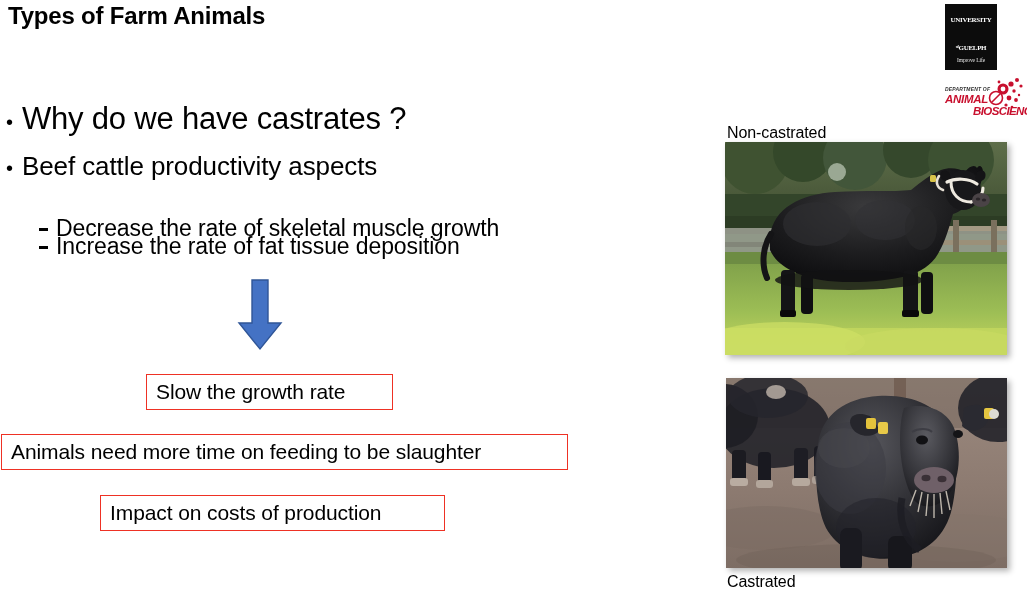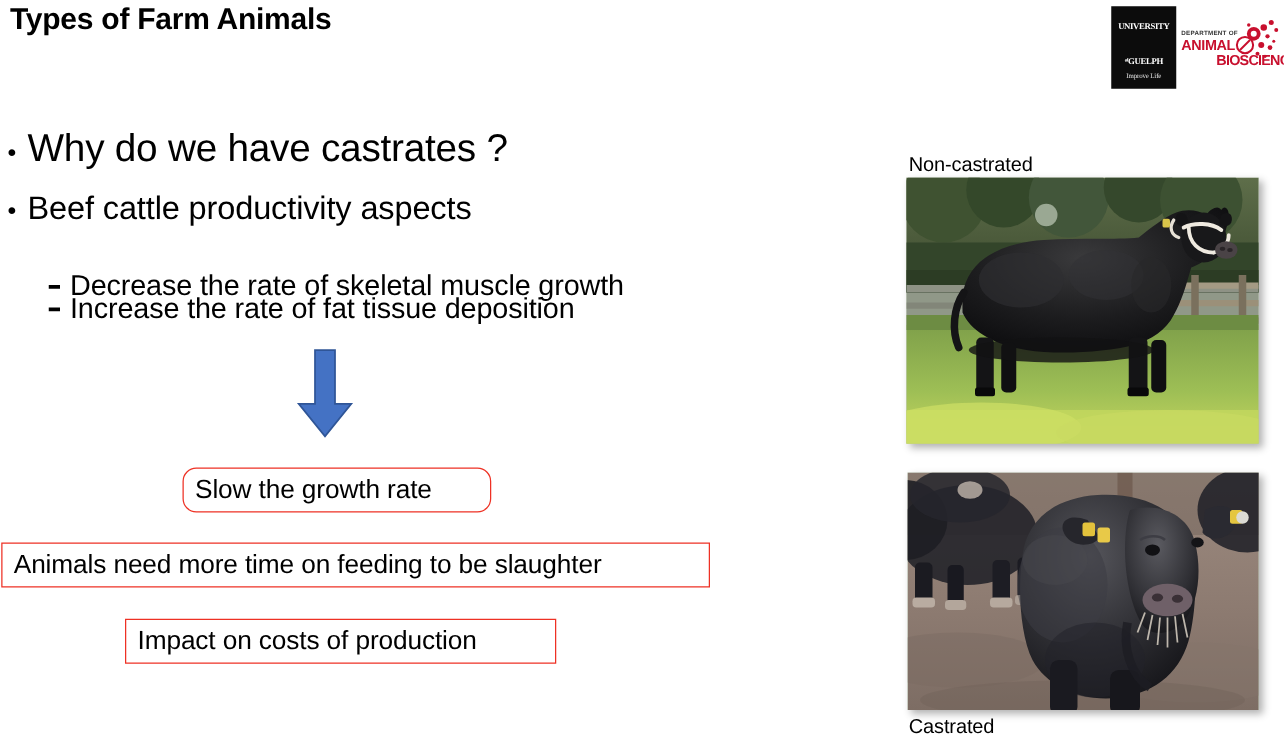--- a/index.html
+++ b/index.html
@@ -23,22 +23,22 @@
     letter-spacing: -0.2px;
     white-space: nowrap;
   }
 
   
   #logo-bar {
     position: absolute;
     right: 4px; top: 4px;
     height: 68px;
     display: flex;
-    align-items: center;
     gap: 4px;
+    flex-direction: column;
   }
   #uog-logo {
     width: 52px; height: 66px;
     background: #0c0c0c;
     position: relative;
     flex: none;
   }
   #uog-logo .uog-main {
     position: absolute;
     left: 0; right: 0; top: 12px;
@@ -57,20 +57,21 @@
     text-align: center;
     color: #e6e6e6;
     font-size: 5.5px;
     font-family: "Liberation Serif", serif;
     letter-spacing: -0.1px;
   }
   #abs-logo {
     width: 78px; height: 52px;
     position: relative;
     flex: none;
+    font-style: italic;
   }
   #abs-logo .abs-dept {
     position: absolute;
     left: 0; top: 12px;
     font-size: 5px;
     font-weight: bold;
     color: #333333;
     letter-spacing: 0.2px;
   }
   #abs-logo .abs-animal {
@@ -143,21 +144,21 @@
     background: #ffffff;
     display: flex;
     align-items: center;
     white-space: nowrap;
   }
   .red-box .box-text {
     font-size: 21px;
     letter-spacing: -0.1px;
     padding: 0 9px;
   }
-  #red-box-1 { left: 146px; top: 374px; width: 247px; height: 36px; border-radius: 11px; }
+  #red-box-1 { left: 146px; top: 374px; width: 247px; height: 36px; }
   #red-box-2 { left: 1px;   top: 434px; width: 567px; height: 36px; }
   #red-box-3 { left: 100px; top: 495px; width: 345px; height: 36px; }
 
   
   .photo-label {
     position: absolute;
     font-size: 16px;
     letter-spacing: -0.1px;
     white-space: nowrap;
   }

